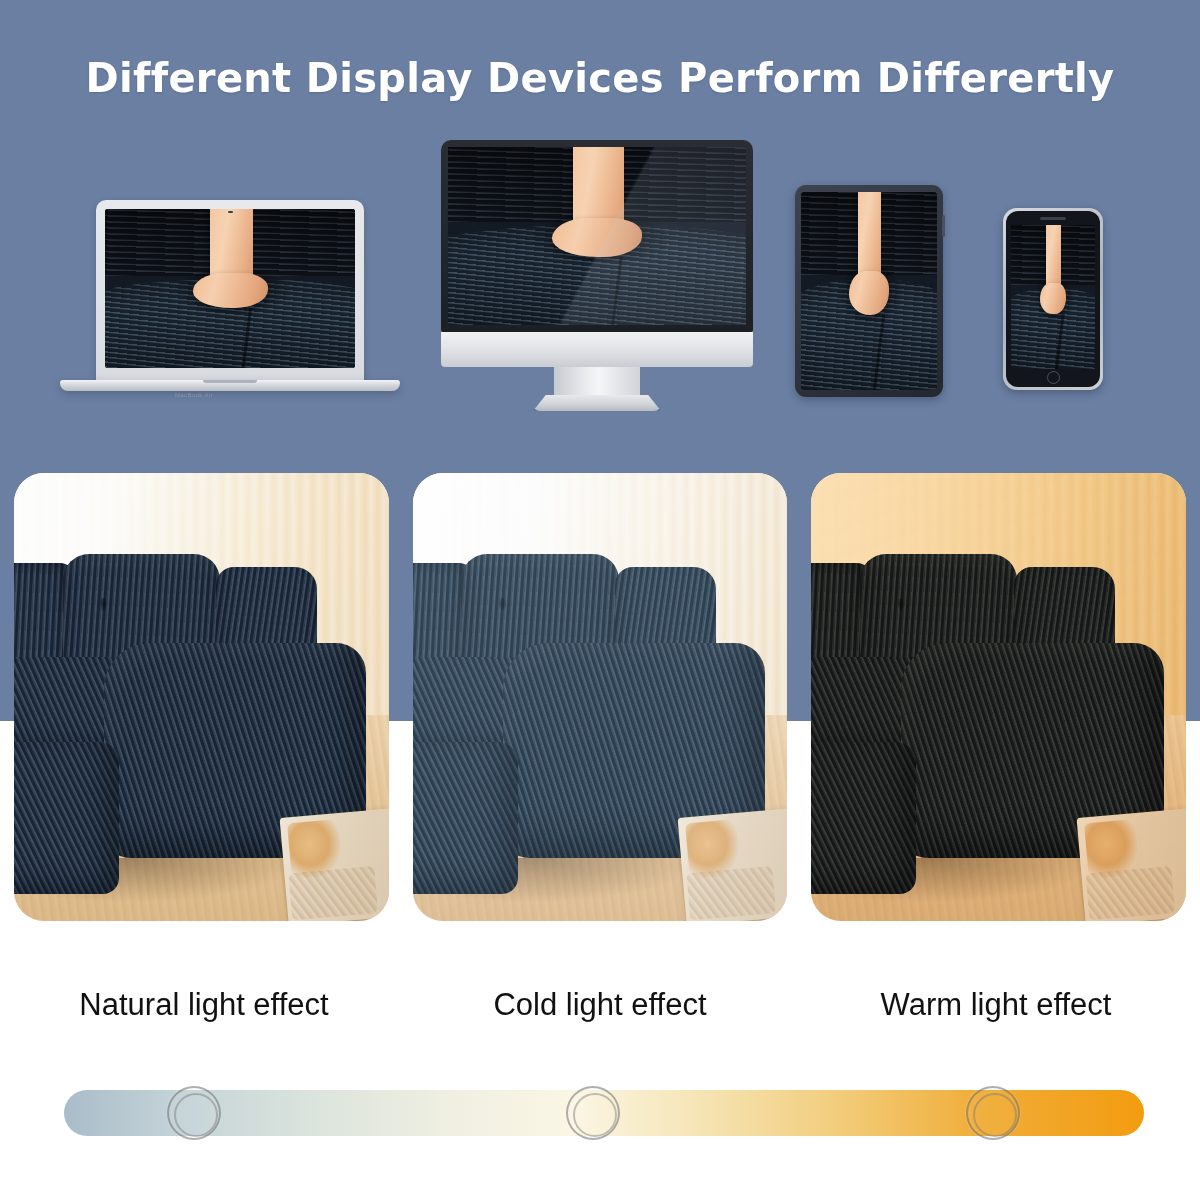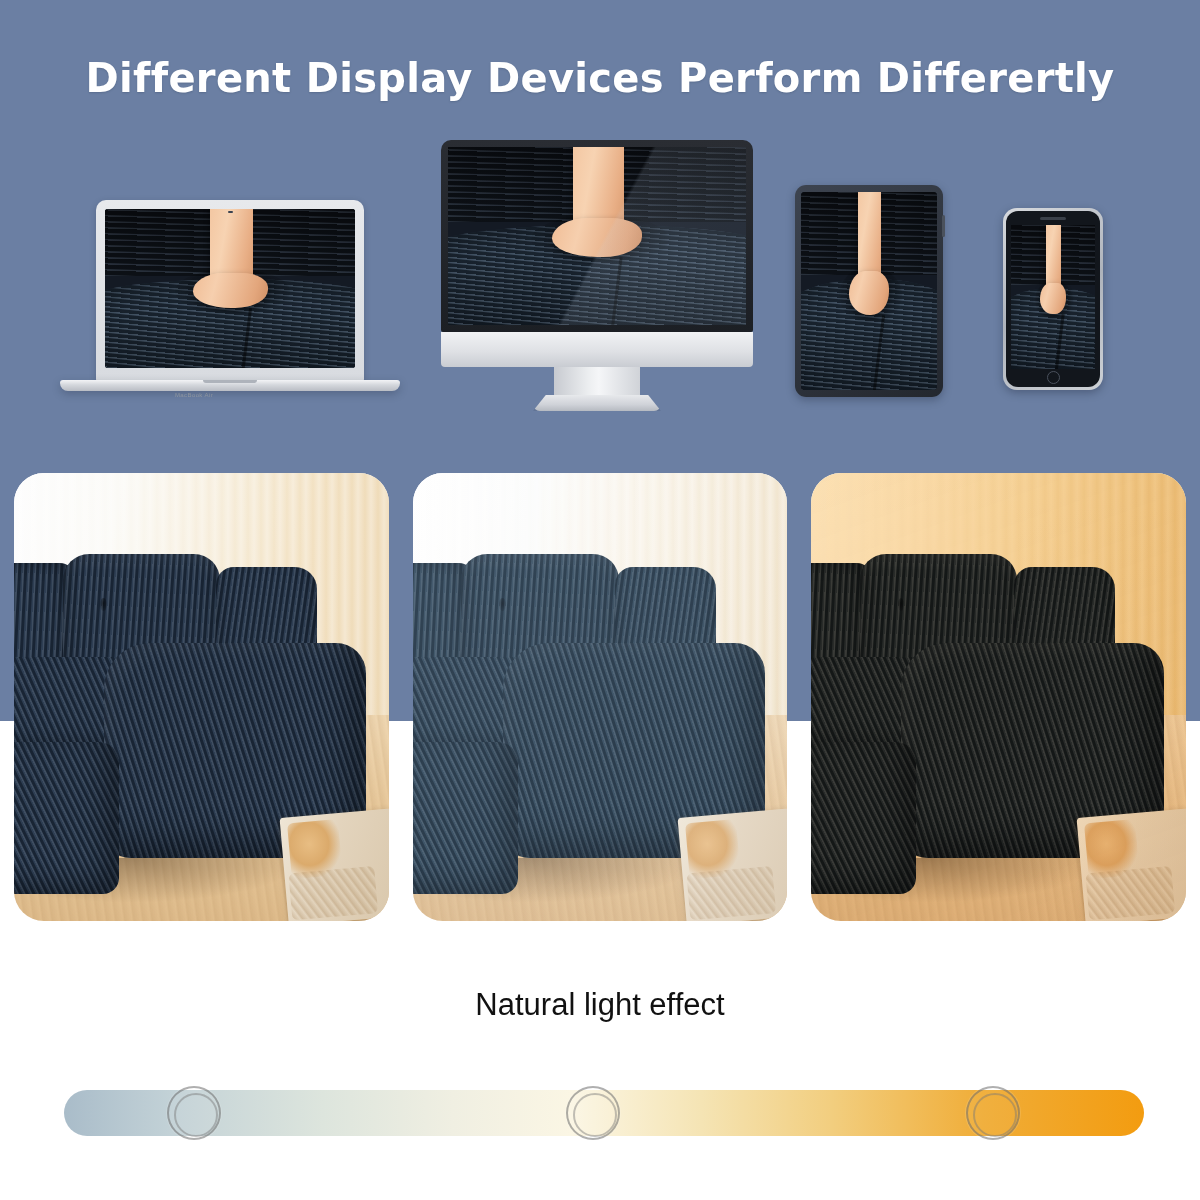--- a/index.html
+++ b/index.html
@@ -657,20 +657,22 @@
         <div class="corduroy ottoman"></div>
         <div class="magazine"></div>
       </div>
       <div class="grade-overlay"></div>
     </div>
 
   </div>
 
   <div class="captions-row">
     <div class="caption">Natural light effect</div>
+    <div class="caption">Cold light effect</div>
+    <div class="caption">Warm light effect</div>
   </div>
 
   <div class="slider-wrap">
     <div class="slider-track" style="background: linear-gradient(90deg, rgb(169, 188, 201) 0%, rgb(195, 210, 215) 10%, rgb(221, 229, 221) 24%, rgb(240, 239, 226) 36%, rgb(251, 246, 228) 47%, rgb(245, 228, 180) 59%, rgb(242, 206, 127) 71%, rgb(240, 173, 56) 85%, rgb(243, 156, 16) 100%);"></div>
     <div class="slider-handle" id="handle-0" style="left: 12%;"></div>
     <div class="slider-handle" id="handle-1" style="left: 49%;"></div>
     <div class="slider-handle" id="handle-2" style="left: 86%;"></div>
   </div>
 
 </div>

